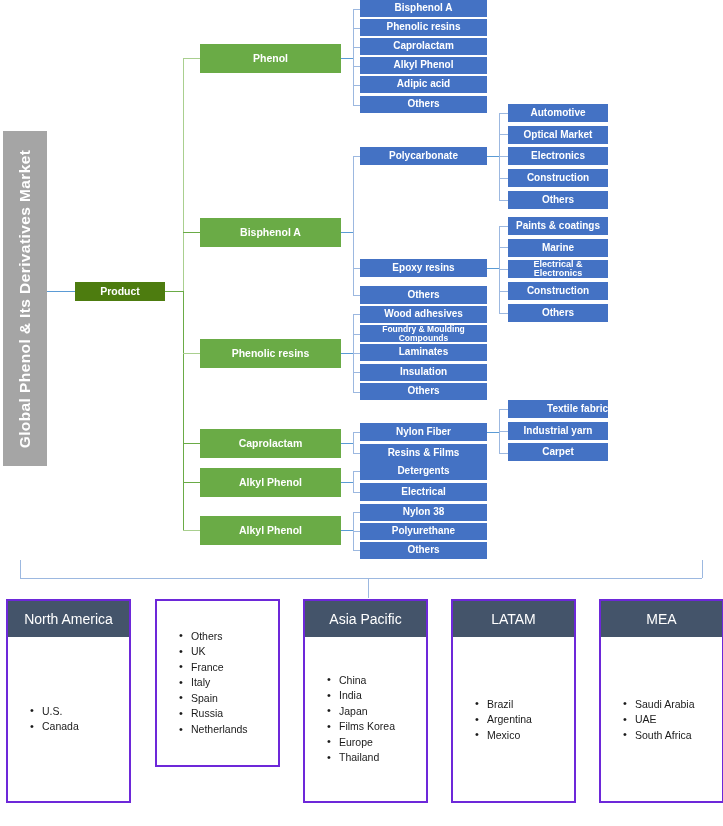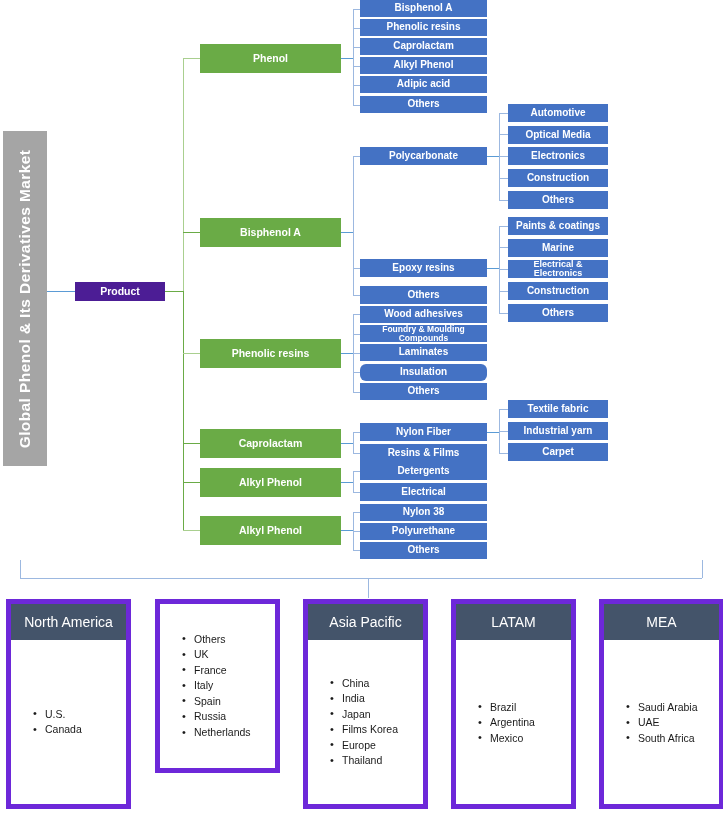--- a/index.html
+++ b/index.html
@@ -30,37 +30,37 @@
 
   
   .node {
     position: absolute;
     display: flex; align-items: center; justify-content: center;
     text-align: center;
     color: #ffffff;
     font-weight: bold;
     line-height: 1.05;
   }
-  .node.root   { background: #4c1d95; font-size: 10.5px; }
+  .node.root   { background: #4d7c0f; font-size: 10.5px; }
   .node.green  { background: #6aab46; font-size: 10.5px; }
   .node.blue   { background: #4472c4; font-size: 10px; }
 
   
   .ln { position: absolute; }
   .ln.h { height: 0; border-top-width: 1px; border-top-style: solid; }
   .ln.v { width: 0; border-left-width: 1px; border-left-style: solid; }
   .c-blue-lt { border-color: #9cb8e0; }
   .c-blue    { border-color: #5b9bd5; }
   .c-green   { border-color: #6aab46; }
   .c-green-lt{ border-color: #a9cf8f; }
 
   
   .region {
     position: absolute;
-    border: 5px solid #6d28d9;
+    border: 2px solid #6d28d9;
     background: #ffffff;
   }
   .region-head {
     background: #44546a;
     color: #ffffff;
     font-size: 14px;
     height: 36px;
     display: flex; align-items: center; justify-content: center;
     text-align: center;
   }
@@ -184,21 +184,21 @@
   <div class="ln h c-blue-lt" style="left:499px; top:113px; width:9px;"></div>
   <div class="ln h c-blue-lt" style="left:499px; top:134px; width:9px;"></div>
   <div class="ln h c-blue-lt" style="left:499px; top:156px; width:9px;"></div>
   <div class="ln h c-blue-lt" style="left:499px; top:178px; width:9px;"></div>
   <div class="ln h c-blue-lt" style="left:499px; top:200px; width:9px;"></div>
 
   <div class="node blue" style="left:508px; top:104px; width:100px; height:18px;">
       <span>Automotive</span>
     </div>
   <div class="node blue" style="left:508px; top:126px; width:100px; height:18px;">
-      <span>Optical Media</span>
+      <span>Optical Market</span>
     </div>
   <div class="node blue" style="left:508px; top:147px; width:100px; height:18px;">
       <span>Electronics</span>
     </div>
   <div class="node blue" style="left:508px; top:169px; width:100px; height:18px;">
       <span>Construction</span>
     </div>
   <div class="node blue" style="left:508px; top:191px; width:100px; height:18px;">
       <span>Others</span>
     </div>
@@ -237,21 +237,21 @@
 
   <div class="node blue" style="left:360px; top:306px; width:127px; height:17px;">
       <span>Wood adhesives</span>
     </div>
   <div class="node blue" style="left:360px; top:325px; width:127px; height:17px; font-size:8.5px;">
       <span>Foundry &amp; Moulding Compounds</span>
     </div>
   <div class="node blue" style="left:360px; top:344px; width:127px; height:17px;">
       <span>Laminates</span>
     </div>
-  <div class="node blue" style="left:360px; top:364px; width:127px; height:17px;border-radius:6px;">
+  <div class="node blue" style="left:360px; top:364px; width:127px; height:17px;">
       <span>Insulation</span>
     </div>
   <div class="node blue" style="left:360px; top:383px; width:127px; height:17px;">
       <span>Others</span>
     </div>
 
   <div class="ln h c-blue" style="left:341px; top:443px; width:12px;"></div>
   <div class="ln v c-blue-lt" style="left:353px; top:432px; height:21px;"></div>
   <div class="ln h c-blue-lt" style="left:353px; top:432px; width:7px;"></div>
   <div class="ln h c-blue-lt" style="left:353px; top:453px; width:7px;"></div>
@@ -262,21 +262,21 @@
   <div class="node blue" style="left:360px; top:444px; width:127px; height:18px;">
       <span>Resins &amp; Films</span>
     </div>
 
   <div class="ln h c-blue" style="left:487px; top:432px; width:12px;"></div>
   <div class="ln v c-blue-lt" style="left:499px; top:409px; height:44px;"></div>
   <div class="ln h c-blue-lt" style="left:499px; top:409px; width:9px;"></div>
   <div class="ln h c-blue-lt" style="left:499px; top:431px; width:9px;"></div>
   <div class="ln h c-blue-lt" style="left:499px; top:453px; width:9px;"></div>
 
-  <div class="node blue" style="left:508px; top:400px; width:100px; height:18px;">
+  <div class="node blue" style="left:508px; top:400px; width:100px; height:18px;justify-content:flex-end;">
       <span>Textile fabric</span>
     </div>
   <div class="node blue" style="left:508px; top:422px; width:100px; height:18px;">
       <span>Industrial yarn</span>
     </div>
   <div class="node blue" style="left:508px; top:443px; width:100px; height:18px;">
       <span>Carpet</span>
     </div>
 
   <div class="ln h c-blue" style="left:341px; top:482px; width:12px;"></div>

